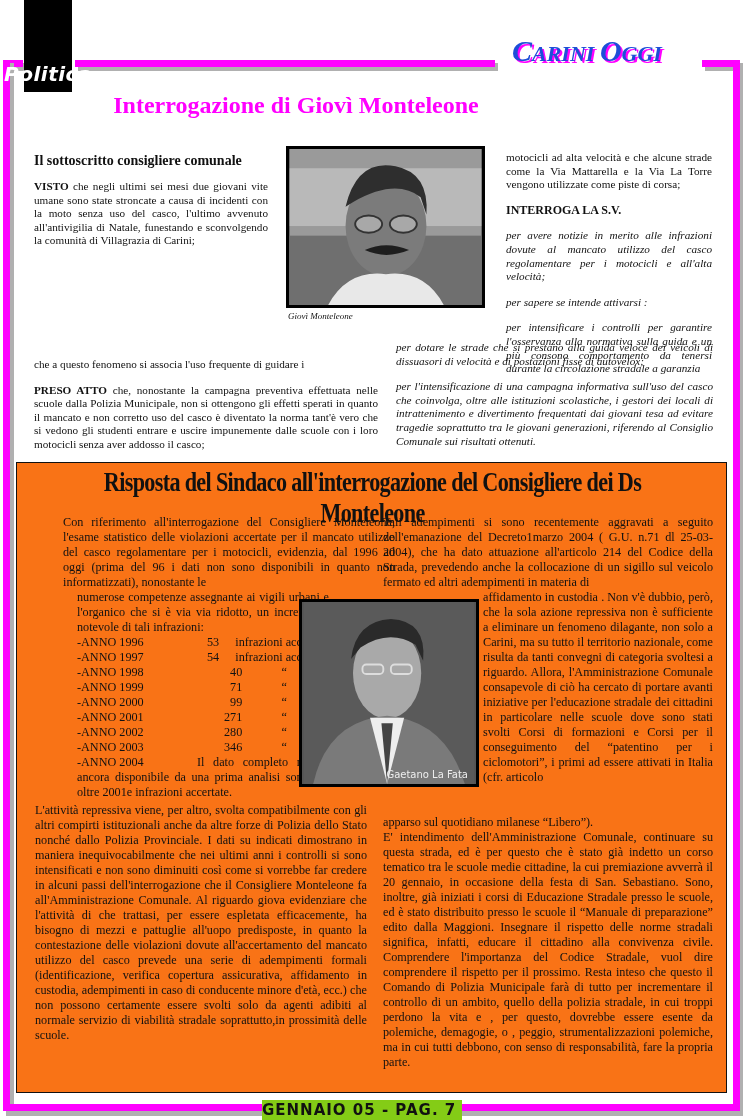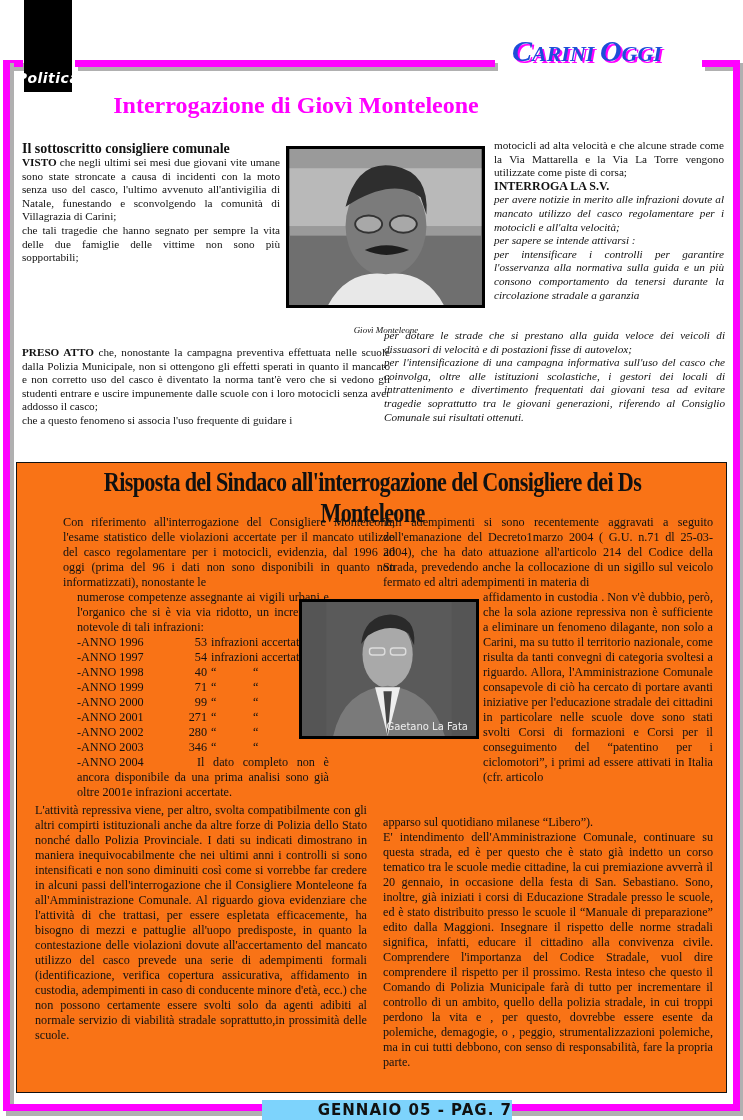--- a/index.html
+++ b/index.html
@@ -5,51 +5,51 @@
   html, body { margin:0; padding:0; }
   body { width:743px; height:1120px; background:#ffffff; position:relative; overflow:hidden;
          font-family:"Liberation Serif", serif; color:#111; }
 
   
   .mline { position:absolute; background:#ff00ff; }
   .gline { position:absolute; background:#b0b0b0; }
 
   .section-tab { position:absolute; left:24px; top:0; width:48px; height:92px; background:#000; 
                  display:flex; align-items:flex-end; justify-content:center; padding-bottom:6px; box-sizing:border-box; }
-  .section-tab span { color:#fff; font-family:"DejaVu Sans", sans-serif; font-style:italic; font-weight:bold; font-size:14px; letter-spacing:0.5px; }
+  .section-tab span { color:#fff; font-family:"DejaVu Sans", sans-serif; font-style:italic; font-weight:bold; font-size:20px; letter-spacing:0.5px; }
 
   .masthead { position:absolute; left:512px; top:34px; font-family:"Liberation Serif", serif; font-style:italic; font-weight:bold;
               font-size:30px; color:#1d4ed8; text-shadow:2px 2px 0 #ff00ff; letter-spacing:0px; }
   .masthead .small { font-size:22px; }
 
   .article1-title { position:absolute; left:0; width:592px; top:92px; text-align:center; color:#ff00ff;
                     font-family:"Liberation Serif", serif; font-weight:bold; font-size:24px; }
 
   .a1 { position:absolute; font-size:11.2px; line-height:13.6px; text-align:justify; }
-  .a1 p { margin:0; }
+  .a1 p { margin:12px; }
   .a1 b { font-weight:bold; }
   .lead { font-weight:bold; font-size:14px; line-height:15px; }
   .it { font-style:italic; }
 
   .photo { position:absolute; background:#555; border:3px solid #000; box-sizing:border-box; overflow:hidden; }
   .photo svg { width:100%; height:100%; display:block; }
-  .caption1 { position:absolute; left:288px; top:325px; width:196px; text-align:center; font-style:italic; font-size:9px; }
+  .caption1 { position:absolute; left:288px; top:311px; width:196px; font-style:italic; font-size:9px; }
 
   .box { position:absolute; left:16px; top:462px; width:711px; height:631px; background:#f97316; border:1.5px solid #111; box-sizing:border-box; }
   .box-title { position:absolute; left:0; width:711px; top:4px; text-align:center; font-family:"Liberation Serif", serif; font-weight:bold;
                font-size:27px; letter-spacing:-0.8px; transform:scaleX(0.82); transform-origin:center top; }
   .b-col { position:absolute; font-size:12.2px; line-height:15px; text-align:justify; }
   .b-col p { margin:0; }
   .stats { margin:0; padding:0; list-style:none; }
-  .stats li { display:flex; }
+  .stats li { display:flex;justify-content:space-between; }
   .stats .yr { width:96px; }
   .stats .num { width:34px; text-align:right; padding-right:4px; }
   .caption2 { position:absolute; right:8px; bottom:4px; font-family:"DejaVu Sans", sans-serif; font-size:10px; color:#eee; }
 
-  .footer { position:absolute; left:262px; top:1100px; width:250px; height:20px; background:#7dd3fc; text-align:right;
+  .footer { position:absolute; left:262px; top:1100px; width:200px; height:20px; background:#84cc16; text-align:left;
             font-family:"DejaVu Sans", sans-serif; font-weight:bold; font-size:15px; letter-spacing:1px; line-height:20px; }
 </style>
 </head>
 <body>
 
 <div class="gline" style="left:6px;top:63px;width:20px;height:8px;"></div>
 <div class="mline" style="left:3px;top:60px;width:20px;height:7px;"></div>
 <div class="gline" style="left:78px;top:63px;width:420px;height:8px;"></div>
 <div class="mline" style="left:75px;top:60px;width:420px;height:7px;"></div>
 <div class="gline" style="left:705px;top:63px;width:33px;height:8px;"></div>
@@ -66,26 +66,25 @@
 </div>
 <div class="masthead">
   <span>C</span><span class="small">ARINI </span><span>O</span><span class="small">GGI</span>
 </div>
 
 <div class="article1-title">Interrogazione di Giovì Monteleone</div>
 
 <div class="a1" style="left:22px;top:141px;width:258px;">
   <p class="lead">Il sottoscritto consigliere comunale</p>
   <p><b>VISTO</b><span> che negli ultimi sei mesi due giovani vite umane sono state stroncate a causa di incidenti con la moto senza uso del casco, l'ultimo avvenuto all'antivigilia di Natale, funestando e sconvolgendo la comunità di Villagrazia di Carini;</span></p>
-  <p>che tali tragedie che hanno segnato per sempre la vita delle due famiglie delle vittime non sono più sopportabili;</p>
 </div>
 
 <div class="a1" style="left:22px;top:346px;width:368px;">
+  <p>che a questo fenomeno si associa l'uso frequente di guidare i</p>
   <p><b>PRESO ATTO</b><span> che, nonostante  la campagna preventiva effettuata nelle scuole dalla Polizia Municipale, non si ottengono gli effetti sperati in quanto il mancato e non corretto uso del casco è diventato la norma tant'è vero che si vedono gli studenti entrare e uscire impunemente dalle scuole con i loro motocicli senza aver addosso il casco;</span></p>
-  <p>che a questo fenomeno si associa l'uso frequente di guidare i</p>
 </div>
 
 <div class="photo" style="left:286px;top:146px;width:199px;height:162px;">
   <svg viewBox="0 0 199 162">
     <rect width="199" height="162" fill="#9a9a9a"></rect>
     <rect x="0" y="20" width="199" height="60" fill="#b9b9b9"></rect>
     <rect x="0" y="90" width="199" height="72" fill="#6f6f6f"></rect>
     <ellipse cx="100" cy="80" rx="42" ry="52" fill="#7b7b7b"></ellipse>
     <path d="M58 60 Q70 10 110 18 Q145 25 142 68 L136 50 Q110 30 66 55 Z" fill="#2e2e2e"></path>
     <ellipse cx="82" cy="78" rx="14" ry="9" fill="#a8a8a8" stroke="#333" stroke-width="2"></ellipse>
@@ -158,21 +157,21 @@
           <span class="num">346</span>
           <span style="white-space:pre">“            “</span>
         </li>
     </ul>
     <p><span class="yr" style="display:inline-block;width:120px;">-ANNO  2004</span><span>Il dato completo non è ancora disponibile da una prima analisi sono già oltre 2001e infrazioni accertate.</span></p>
   </div>
   <div class="b-col" style="left:18px;top:340px;width:332px;">
     <p>L'attività repressiva viene, per altro, svolta compatibilmente con gli altri compirti istituzionali anche da altre forze di Polizia dello Stato nonché dallo Polizia Provinciale. I dati su indicati dimostrano in maniera inequivocabilmente che nei ultimi anni i controlli si sono intensificati e non sono diminuiti così come si vorrebbe far credere in alcuni passi dell'interrogazione che il Consigliere Monteleone fa all'Amministrazione Comunale. Al riguardo giova evidenziare che l'attività di che trattasi, per essere espletata efficacemente, ha bisogno di mezzi e pattuglie all'uopo predisposte, in quanto la contestazione delle violazioni dovute all'accertamento del mancato utilizzo del casco prevede una serie di adempimenti formali (identificazione, verifica copertura assicurativa, affidamento in custodia, adempimenti in caso di conducente minore d'età, ecc.)  che non possono certamente essere svolti solo da agenti adibiti al normale servizio di viabilità stradale soprattutto,in prossimità delle scuole.</p>
   </div>
 
-  <div class="photo" style="left:282px;top:136px;width:180px;height:140px;">
+  <div class="photo" style="left:282px;top:136px;width:180px;height:188px;">
     <svg viewBox="0 0 180 192">
       <rect width="180" height="192" fill="#5a5a5a"></rect>
       <ellipse cx="88" cy="75" rx="36" ry="48" fill="#a9a9a9"></ellipse>
       <path d="M50 60 Q55 20 92 18 Q130 20 126 62 L118 45 Q90 28 60 48 Z" fill="#2a2a2a"></path>
       <rect x="62" y="66" width="22" height="10" rx="4" fill="none" stroke="#ddd" stroke-width="2"></rect>
       <rect x="92" y="66" width="22" height="10" rx="4" fill="none" stroke="#ddd" stroke-width="2"></rect>
       <path d="M10 192 Q25 125 88 120 Q150 125 170 192 Z" fill="#7a7a7a"></path>
       <path d="M70 122 L88 192 L106 122 Z" fill="#eeeeee"></path>
       <path d="M82 128 L88 192 L94 128 Z" fill="#444"></path>
     </svg>

